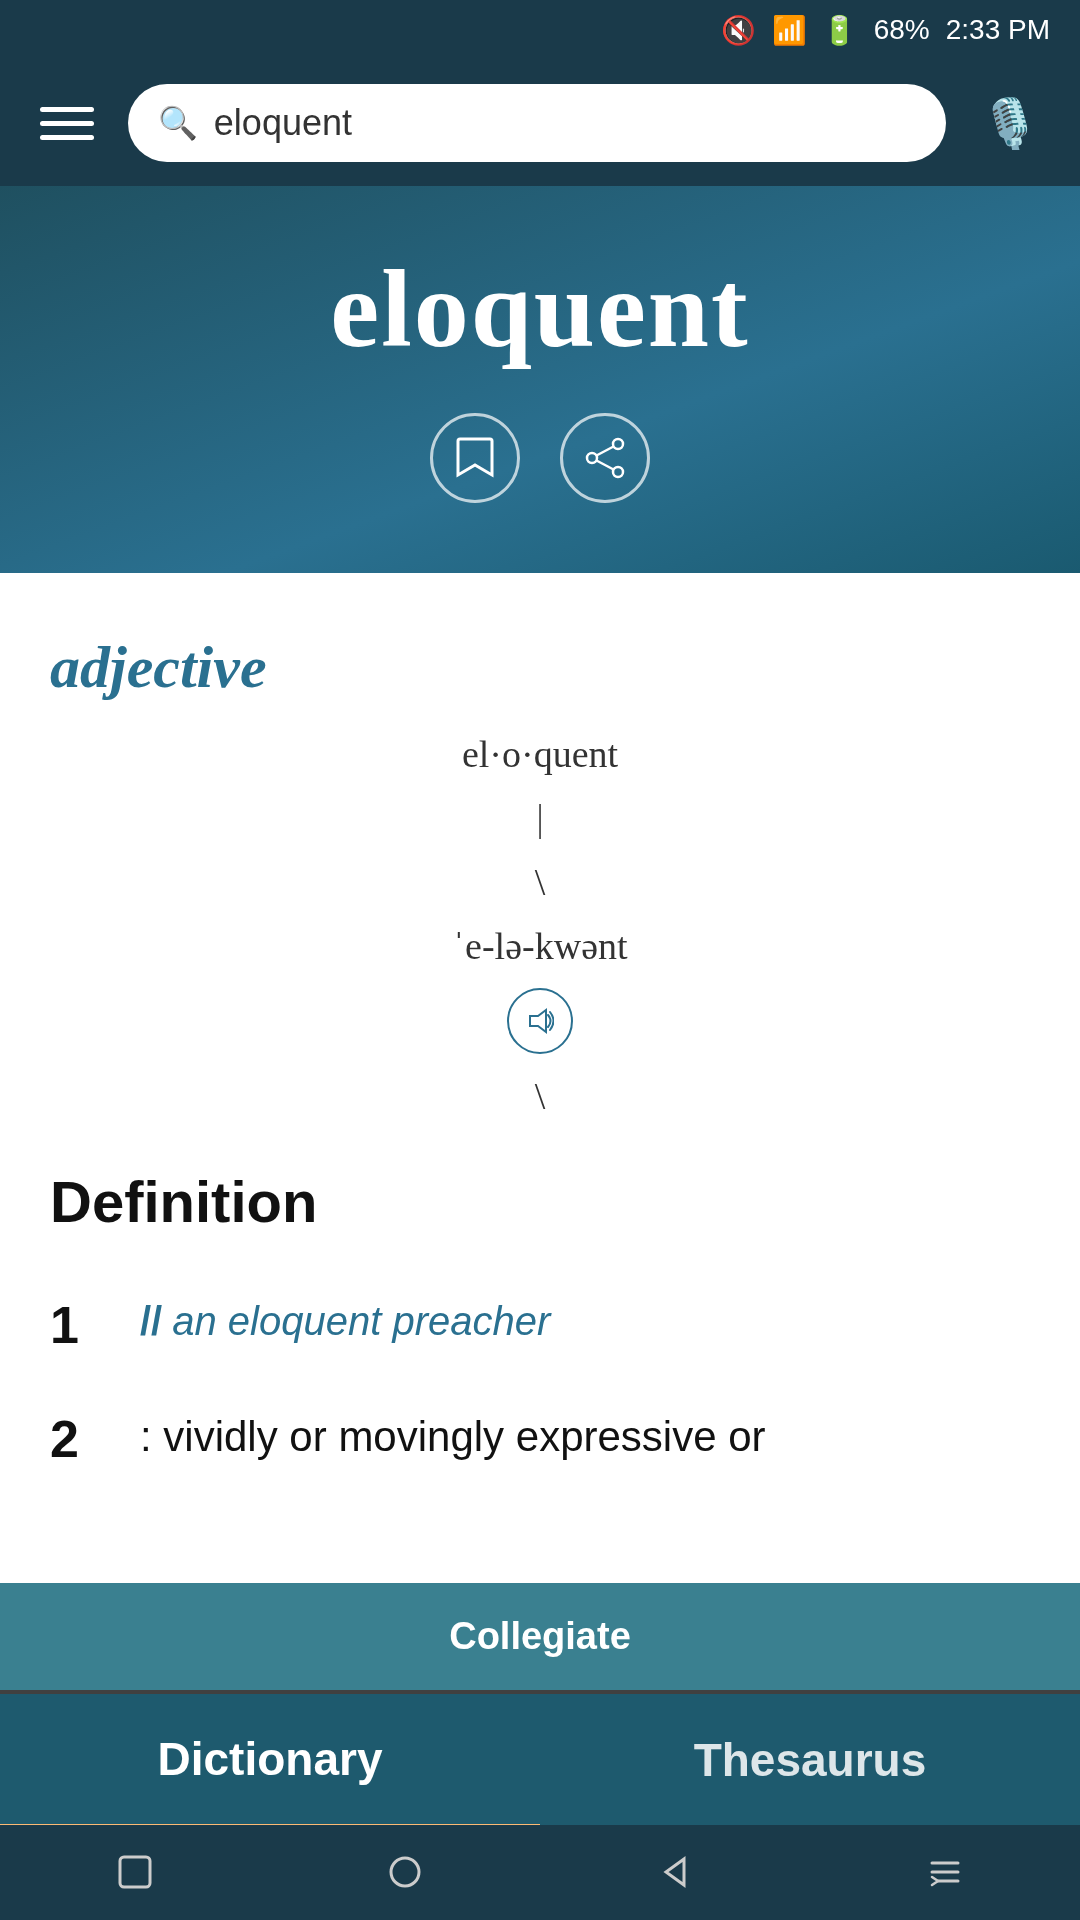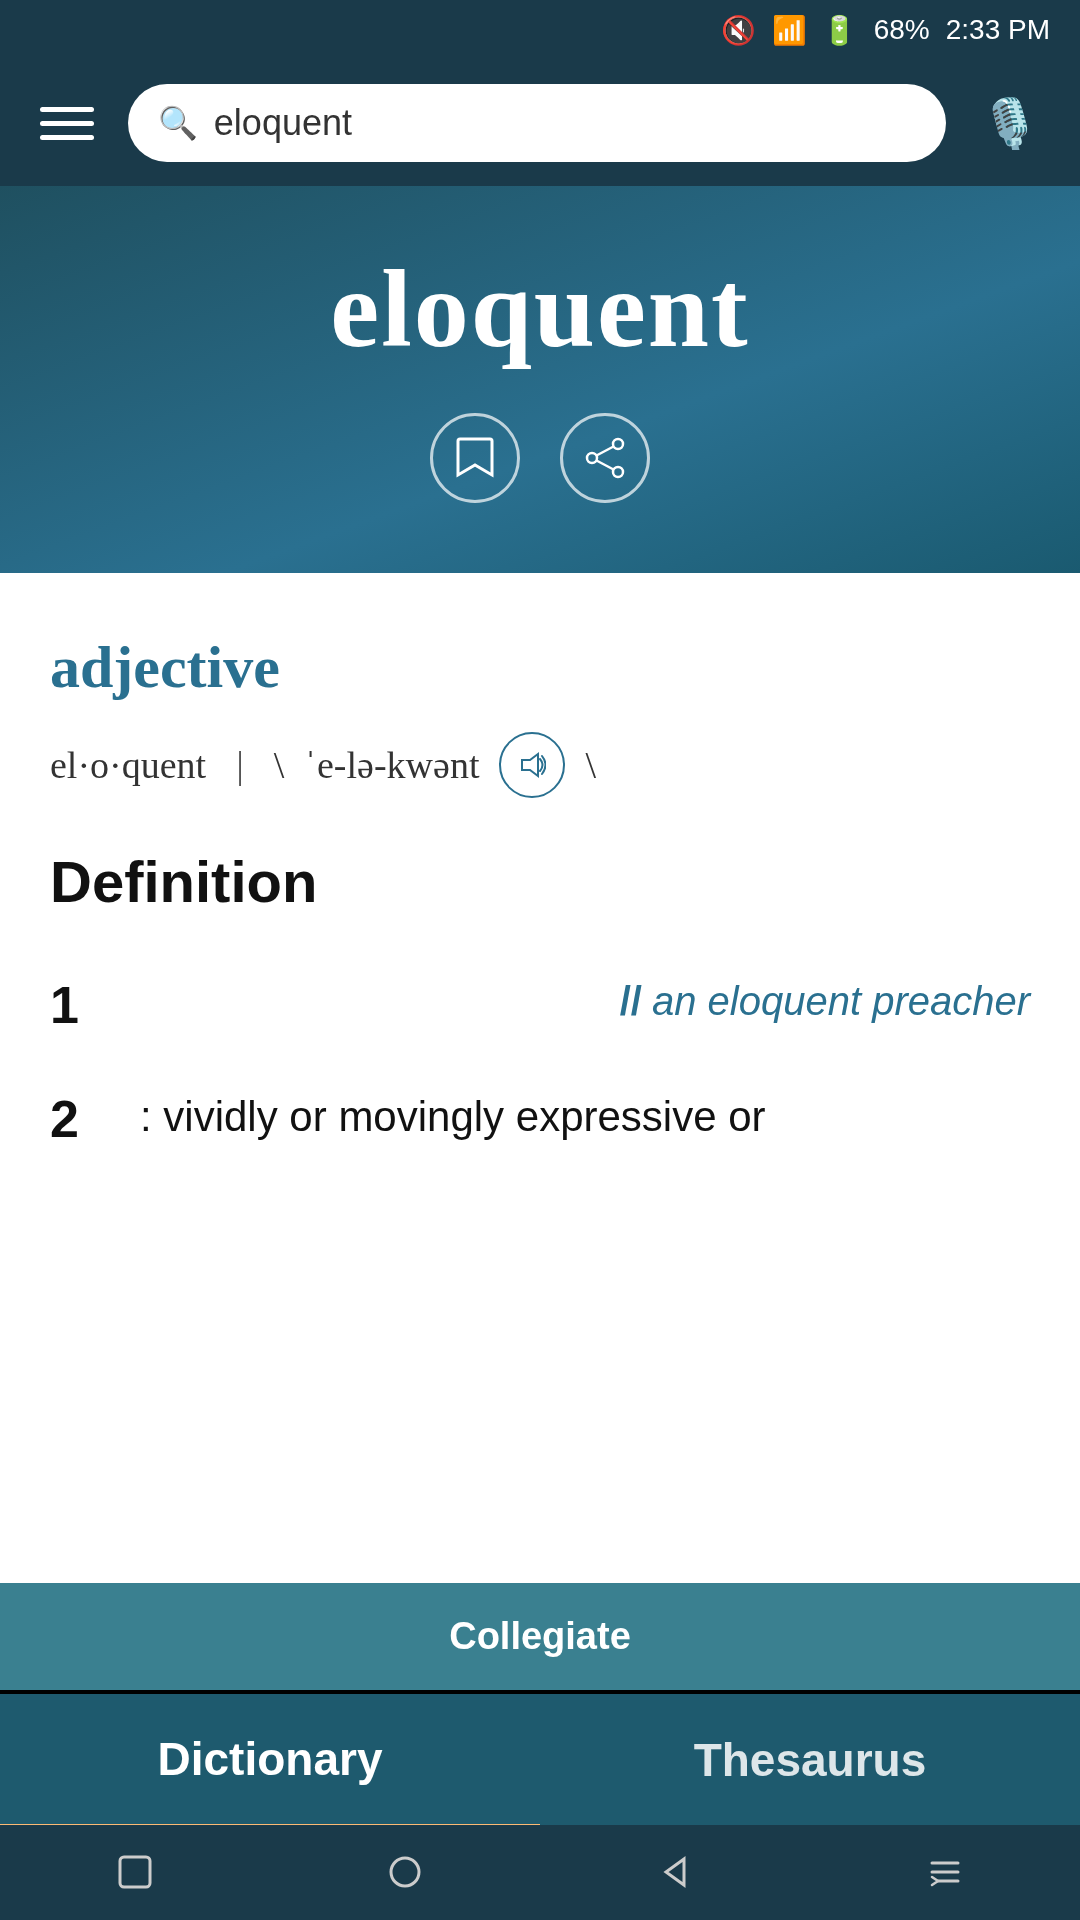--- a/index.html
+++ b/index.html
@@ -125,31 +125,33 @@
     
     .content-area {
       background: #fff;
       padding: 60px 50px 30px;
       flex: 1;
     }
 
     .word-type {
       color: #2a7090;
       font-size: 60px;
+      font-style: italic;
       font-weight: bold;
       margin-bottom: 30px;
     }
 
     .pronunciation {
       display: flex;
       align-items: center;
       gap: 20px;
       margin-bottom: 50px;
       font-size: 38px;
       color: #333;
+      flex-direction: column;
     }
     .pron-syllable {
       color: #333;
       font-size: 38px;
     }
     .pron-divider {
       color: #555;
       font-size: 38px;
       margin: 0 10px;
     }
@@ -206,21 +208,20 @@
     .def-link {
       color: #2a7090;
       text-decoration: underline;
     }
     .def-example {
       font-size: 40px;
       color: #2a7090;
       font-style: italic;
       font-family: Arial, sans-serif;
       line-height: 1.5;
-      text-align: right;
     }
     .def-example-marker {
       font-style: normal;
       font-weight: bold;
       margin-right: 10px;
     }
     .def-example em {
       font-style: italic;
     }
 
@@ -243,21 +244,21 @@
       text-align: center;
       font-size: 38px;
       color: rgba(255,255,255,0.75);
       cursor: pointer;
       font-family: Arial, sans-serif;
       border: none;
       background: none;
     }
     .sub-tab.active {
       color: #fff;
-      border-bottom: 4px solid #000000;
+      border-bottom: 4px solid #404040;
       font-weight: bold;
     }
 
     .main-tabs {
       display: flex;
       background: #1e5a6e;
     }
     .main-tab {
       flex: 1;
       padding: 38px 20px;

